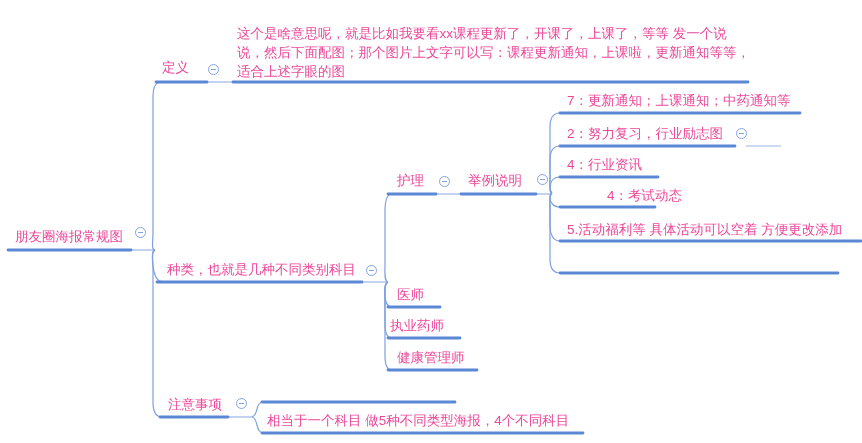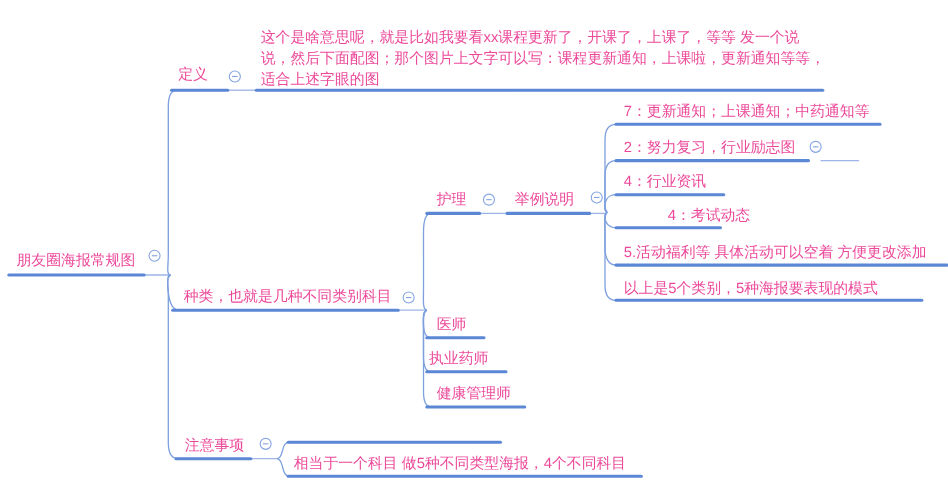--- a/index.html
+++ b/index.html
@@ -92,21 +92,20 @@
 
   <div class="label" style="left:397px;top:173px;">护理</div>
 
   <div class="label" style="left:468px;top:173px;">举例说明</div>
 
   <div class="label" style="left:567px;top:93px;">7：更新通知；上课通知；中药通知等</div>
   <div class="label" style="left:567px;top:126px;">2：努力复习，行业励志图</div>
   <div class="label" style="left:567px;top:157px;">4：行业资讯</div>
   <div class="label" style="left:567px;top:188px;margin-left:40px;">4：考试动态</div>
   <div class="label" style="left:567px;top:222px;">5.活动福利等 具体活动可以空着 方便更改添加</div>
-  <div class="label" style="left:567px;top:254px;">以上是5个类别，5种海报要表现的模式</div>
 
   <div class="label" style="left:397px;top:287px;">医师</div>
   <div class="label" style="left:390px;top:318px;">执业药师</div>
   <div class="label" style="left:397px;top:350px;">健康管理师</div>
 
   <div class="label" style="left:168px;top:397px;">注意事项</div>
   <div class="label" style="left:267px;top:413px;">相当于一个科目 做5种不同类型海报，4个不同科目</div>
 
   <div class="collapse" style="left:135px;top:227px;">
       <span class="minus"></span>

